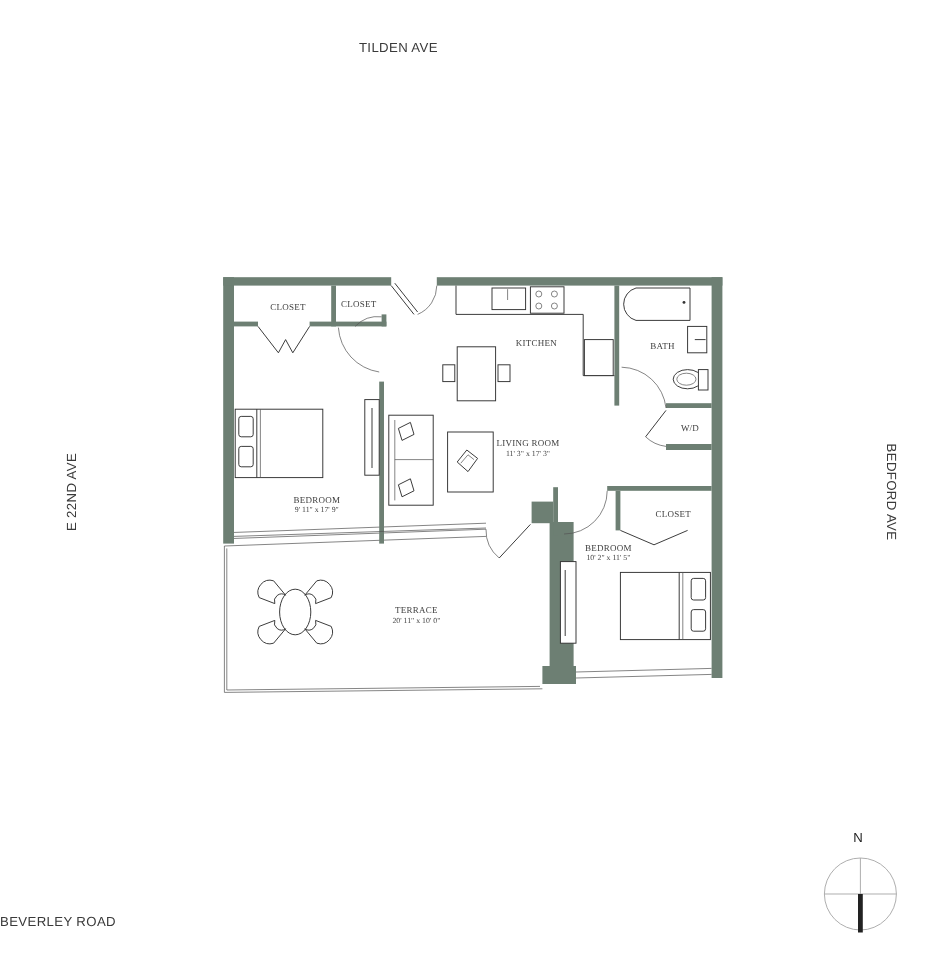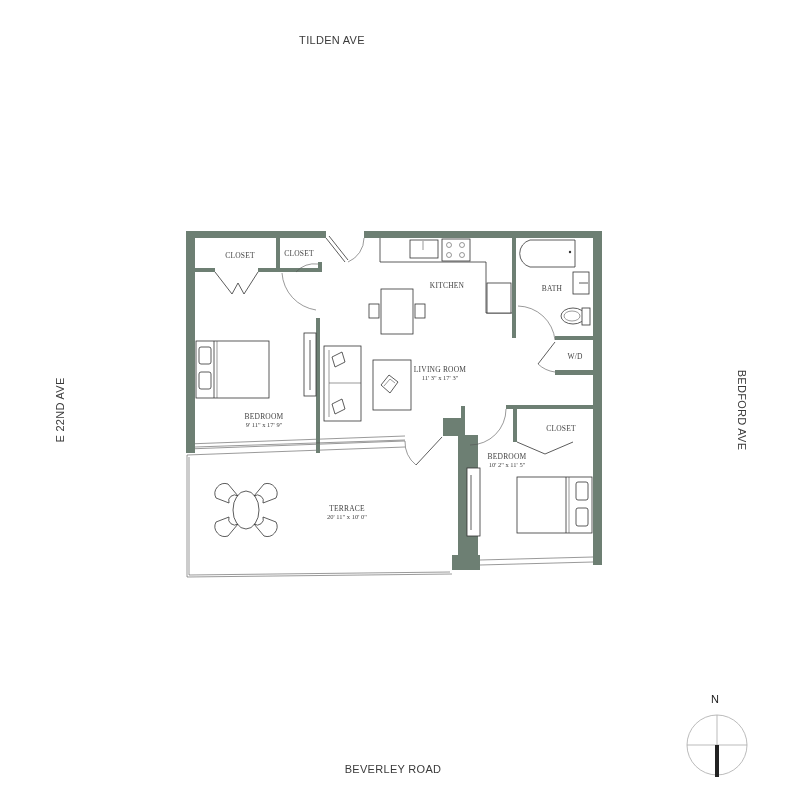--- a/index.html
+++ b/index.html
@@ -1,19 +1,19 @@
 <!DOCTYPE html>
 <html><head>
 <meta charset="utf-8">
 <style>
   html, body { margin: 0; padding: 0; background: #ffffff; }
   body { width: 786px; height: 800px; position: relative; overflow: hidden; font-family: "Liberation Sans", sans-serif; color: #333; }
   .street { position: absolute; font-size: 11px; letter-spacing: 0.3px; color: #3a3a3a; white-space: nowrap; }
   .street.top { left: 0; width: 664px; top: 34px; text-align: center; }
-  .street.bottom { left: 0; width: 786px; top: 763px; text-align: center; }
+  .street.bottom { left: 0; width: 786px; top: 763px; }
   .street.left { left: 60px; top: 410px; transform: translate(-50%, -50%) rotate(-90deg); }
   .street.right { left: 742px; top: 410px; transform: translate(-50%, -50%) rotate(90deg); }
   svg#plan { position: absolute; left: 0; top: 0; }
   .lbl { font-family: "Liberation Serif", serif; font-size: 7.5px; fill: #444; text-anchor: middle; letter-spacing: 0.2px; }
   .dim { font-family: "Liberation Serif", serif; font-size: 6.5px; fill: #444; text-anchor: middle; }
   .wall { fill: #6d7f73; }
   .ln { fill: none; stroke: #333; stroke-width: 0.8; }
   .ln-thin { fill: none; stroke: #555; stroke-width: 0.6; }
   .furn { fill: #fff; stroke: #333; stroke-width: 0.8; }
   .compass-n { position: absolute; left: 711px; top: 693px; font-size: 11px; color: #222; }

